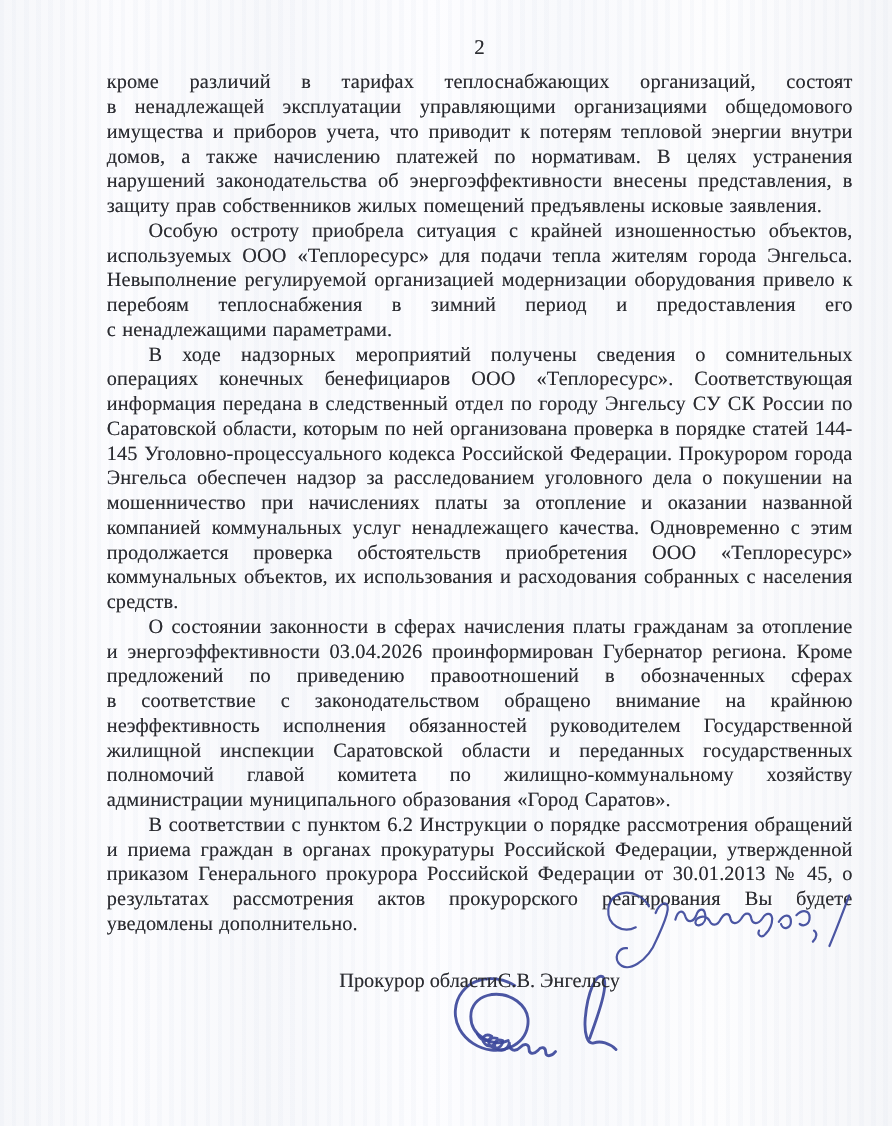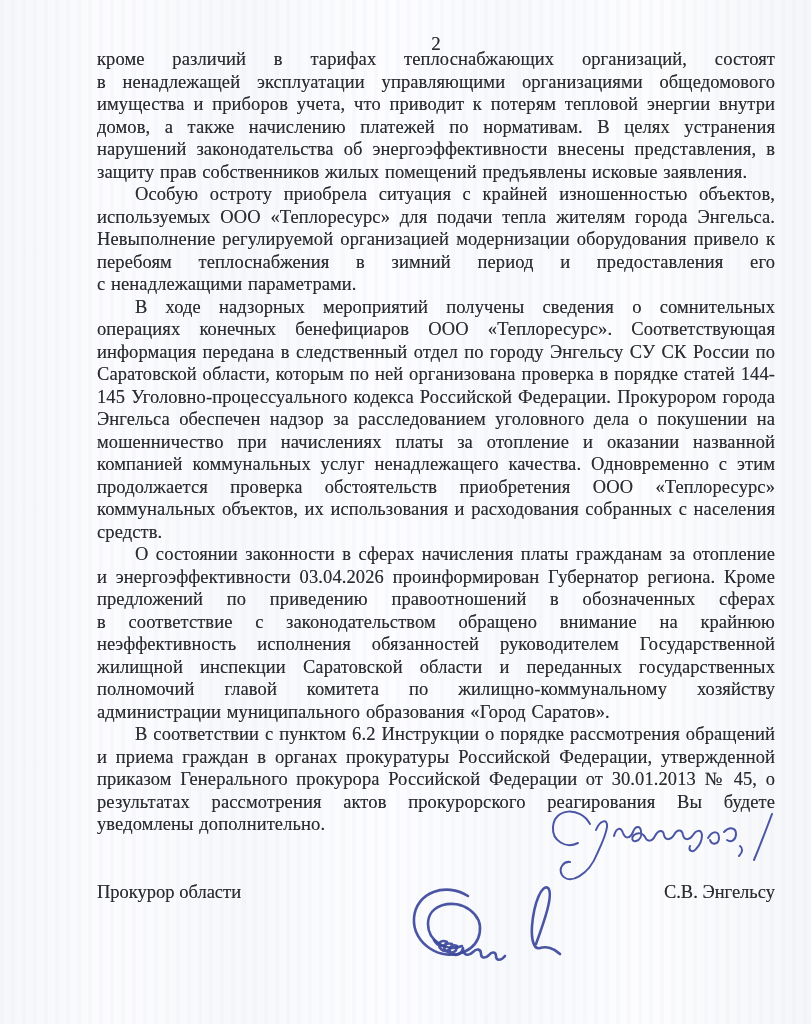--- a/index.html
+++ b/index.html
@@ -28,21 +28,21 @@
     top: 33px;
     left: 97px;
     width: 678px;
     text-align: center;
     font-size: 19px;
     letter-spacing: 0.2px;
     text-shadow: 0 0 0.5px rgba(43,44,49,0.55);
   }
   .content {
     position: absolute;
-    top: 48px;
+    top: 64px;
     left: 97px;
     width: 678px;
     font-size: 18.5px;
     line-height: 22.5px;
     letter-spacing: 0.1px;
     word-spacing: 1px;
     text-shadow: 0 0 0.5px rgba(43,44,49,0.55);
   }
   .content p {
     margin: 0;
@@ -50,21 +50,21 @@
     text-indent: 38px;
     hyphens: none;
   }
   .content p.no-indent { text-indent: 0; }
   .sig-row {
     position: absolute;
     top: 882px;
     left: 97px;
     width: 678px;
     display: flex;
-    justify-content: space-between;
+    justify-content: center;
     align-items: baseline;
     font-size: 18.5px;
     text-shadow: 0 0 0.5px rgba(43,44,49,0.55);
   }
   .handwriting {
     position: absolute;
     pointer-events: none;
   }
   .handwriting path {
     fill: none;

